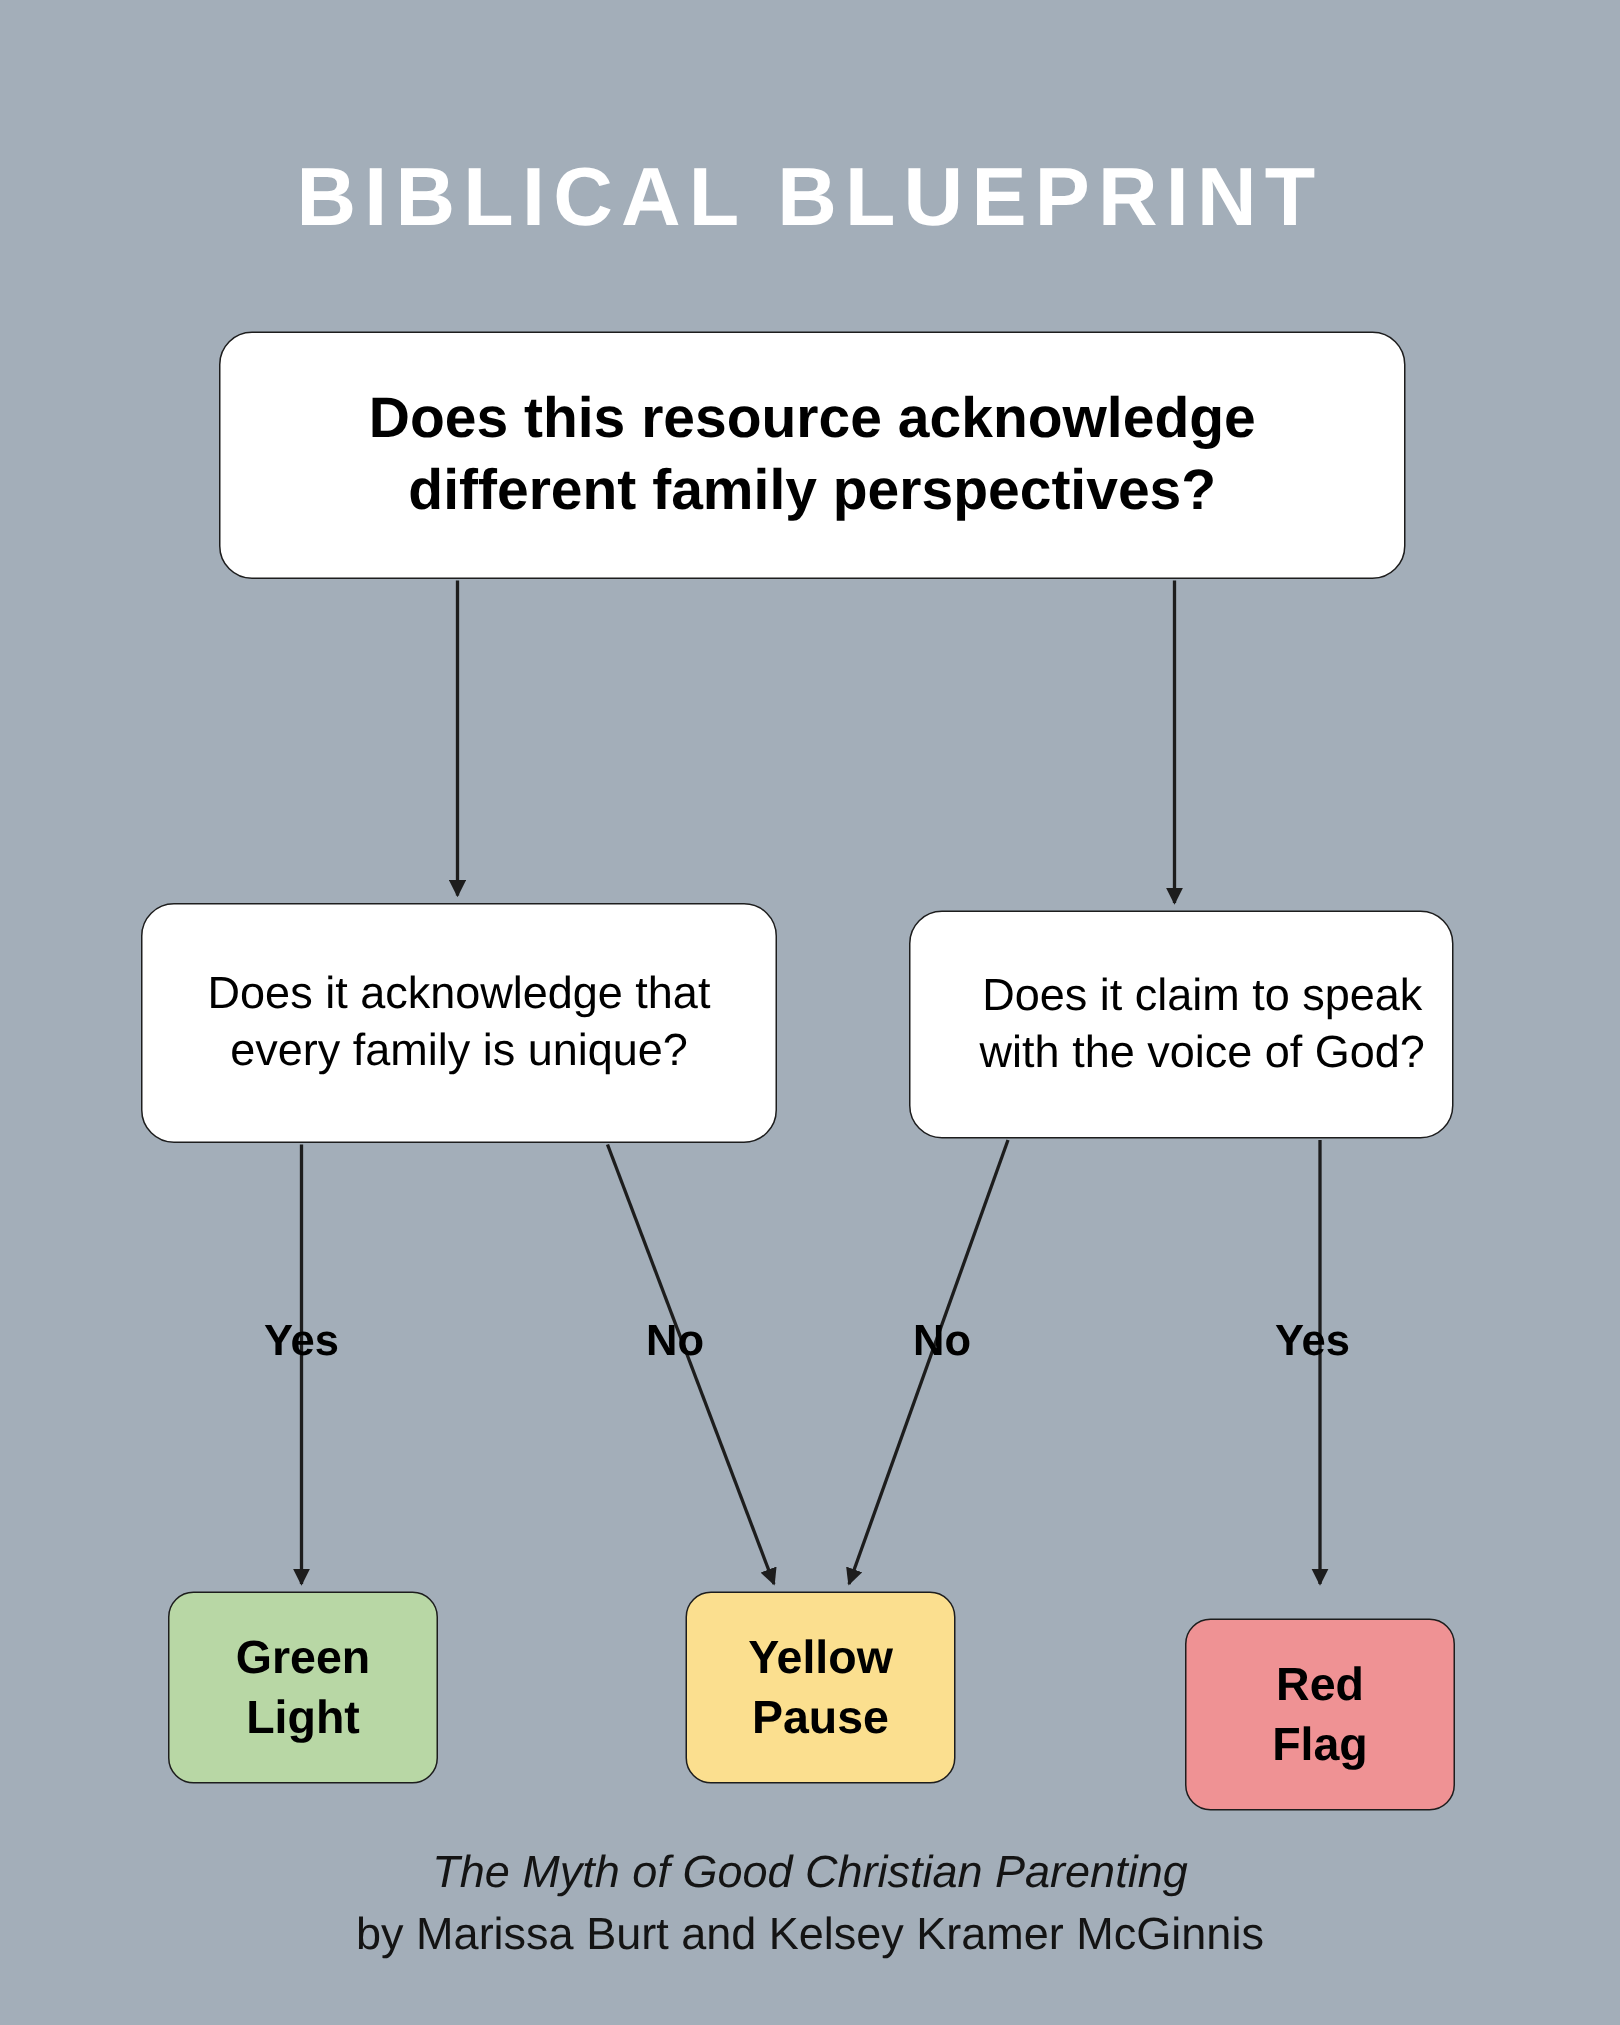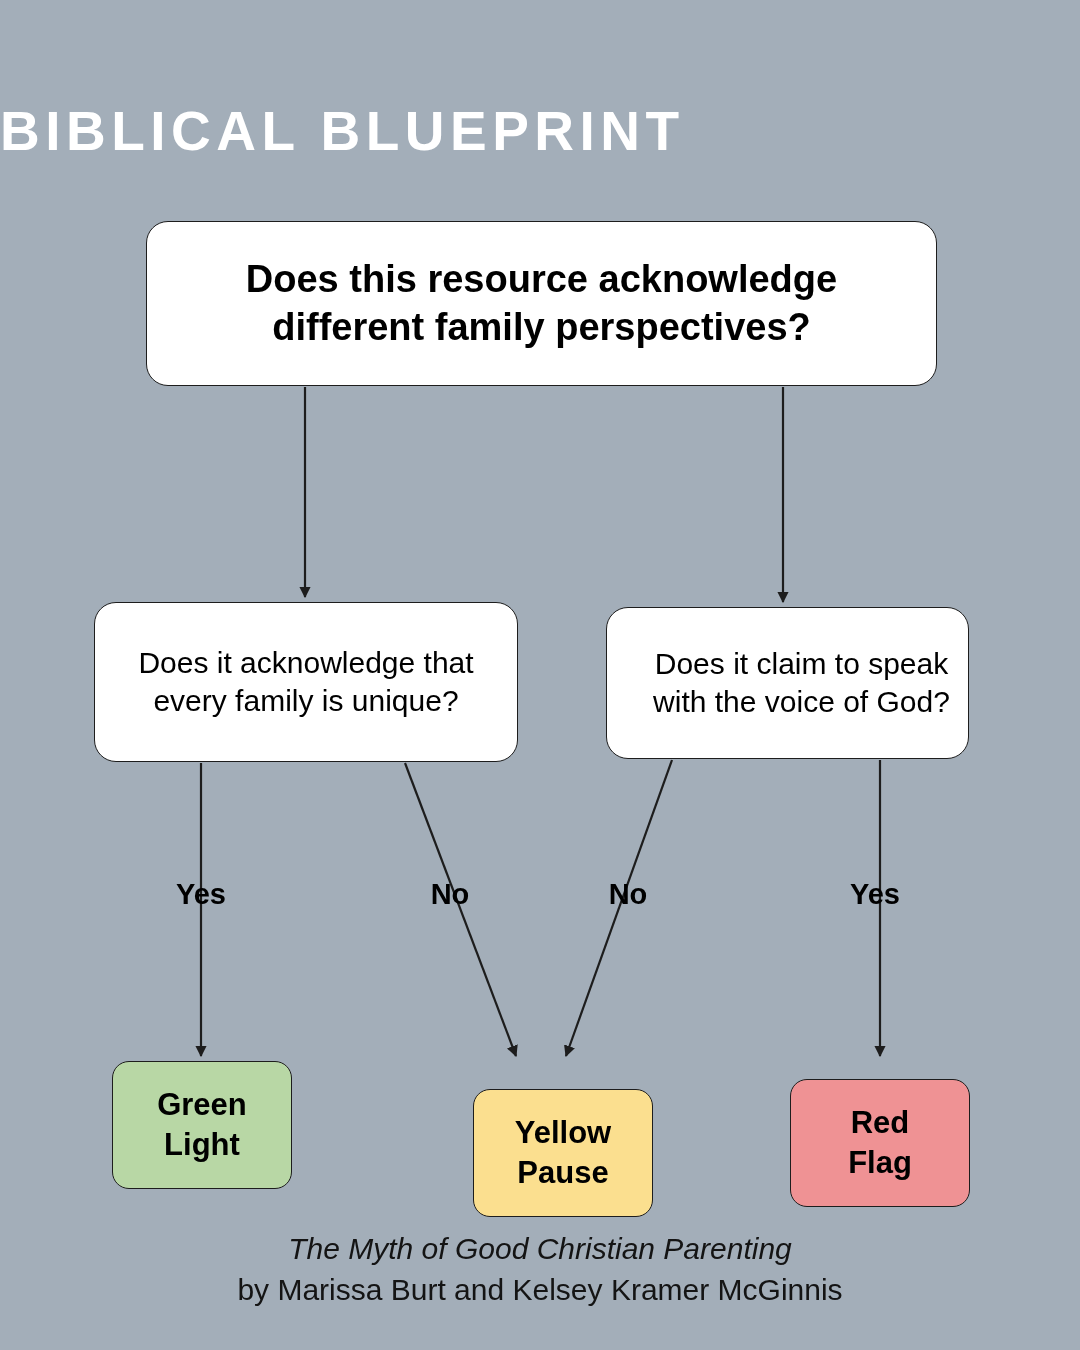--- a/index.html
+++ b/index.html
@@ -18,21 +18,21 @@
     width: 1080px;
     height: 1350px;
   }
 
   
   .title {
     position: absolute;
     left: 0;
     top: 104px;
     width: 1080px;
-    text-align: left;
+    text-align: center;
     color: #ffffff;
     font-size: 55px;
     font-weight: bold;
     letter-spacing: 5.5px;
     line-height: 1;
     white-space: nowrap;
   }
 
   
   .node {
@@ -85,21 +85,21 @@
   .node.outcome {
     border-radius: 17px;
     font-size: 31px;
     font-weight: bold;
     line-height: 1.28;
     width: 180px;
     height: 128px;
     top: 1061px;
   }
   .node.outcome.green  { left: 112px; }
-  .node.outcome.yellow { left: 473px; margin-top: 28px; }
+  .node.outcome.yellow { left: 457px; }
   .node.outcome.red    { left: 790px; }
 
   
   .edge-label {
     position: absolute;
     color: #000000;
     font-size: 29px;
     font-weight: bold;
     line-height: 1;
     white-space: nowrap;

